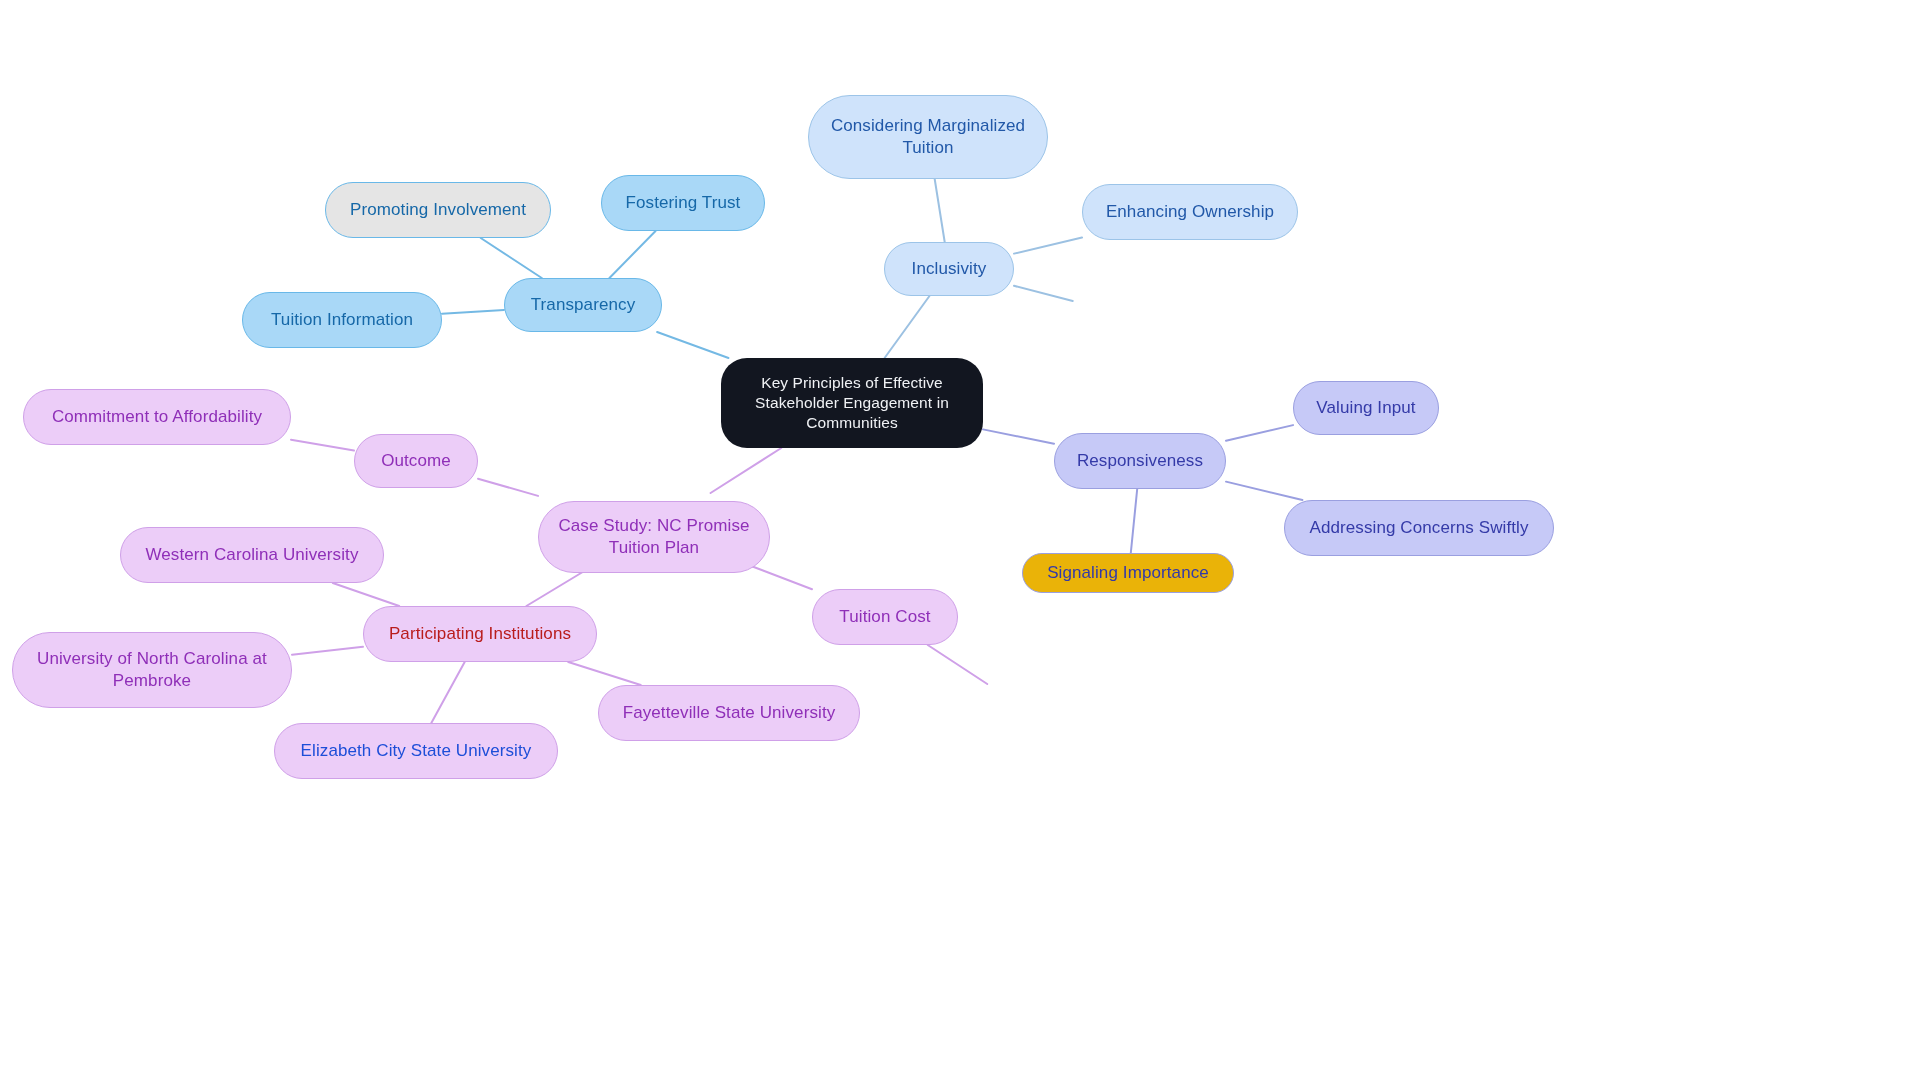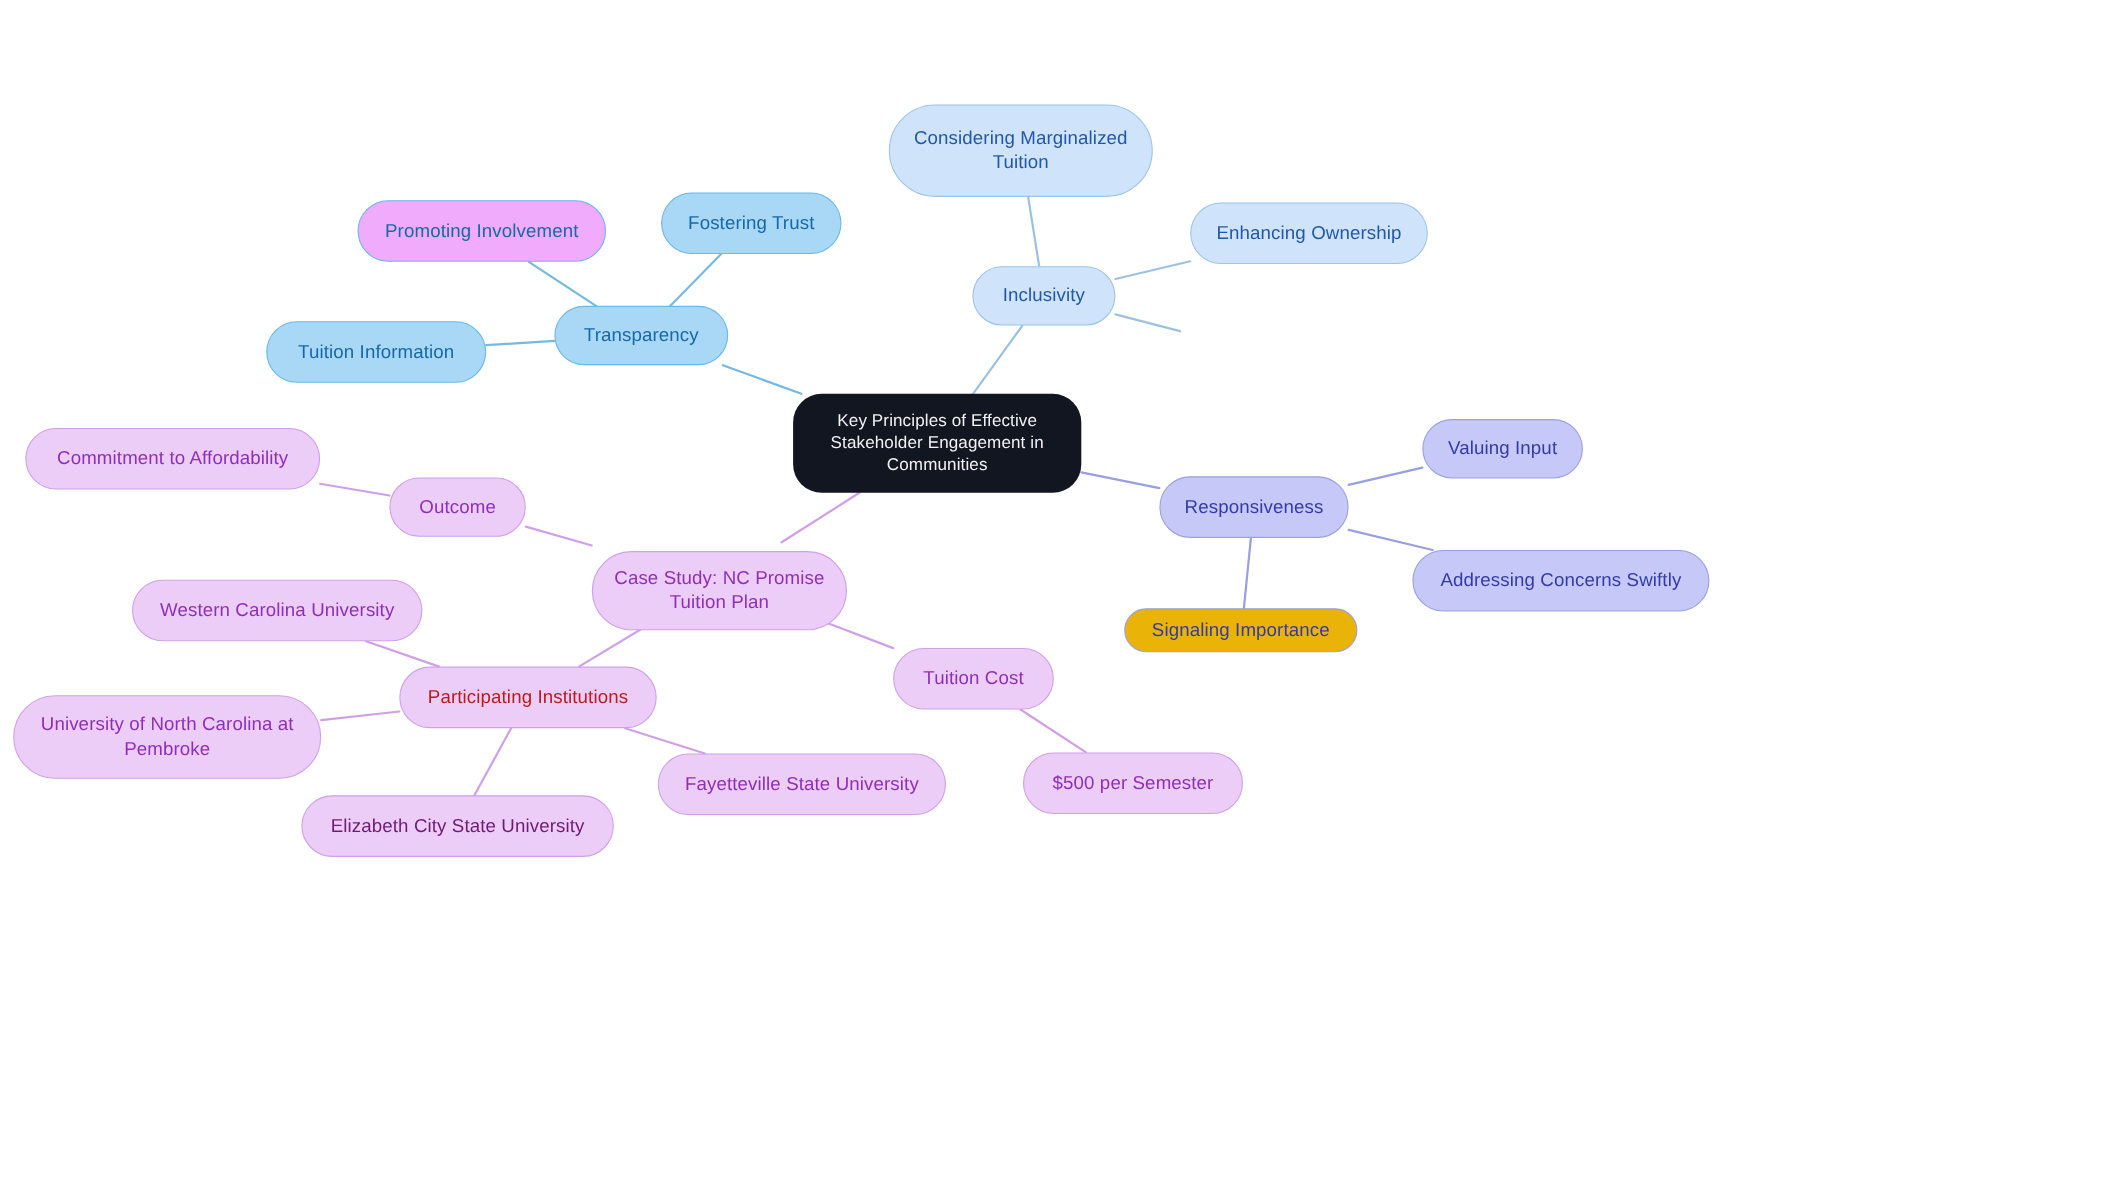--- a/index.html
+++ b/index.html
@@ -67,33 +67,32 @@
       <line x1="594.3428571428572" y1="565" x2="526.4" y2="606" stroke="#cfa0e8" stroke-width="2" stroke-linecap="round"></line>
       <line x1="399.1898734177215" y1="606" x2="332.8101265822785" y2="583" stroke="#cfa0e8" stroke-width="2" stroke-linecap="round"></line>
       <line x1="363" y1="646.8414634146342" x2="292" y2="654.6341463414634" stroke="#cfa0e8" stroke-width="2" stroke-linecap="round"></line>
       <line x1="464.6837606837607" y1="662" x2="431.3162393162393" y2="723" stroke="#cfa0e8" stroke-width="2" stroke-linecap="round"></line>
       <line x1="568.253164556962" y1="662" x2="640.746835443038" y2="685" stroke="#cfa0e8" stroke-width="2" stroke-linecap="round"></line>
       <line x1="748.5" y1="565" x2="812" y2="589.1904761904761" stroke="#cfa0e8" stroke-width="2" stroke-linecap="round"></line>
       <line x1="927.7368421052631" y1="645" x2="987.2631578947369" y2="684" stroke="#cfa0e8" stroke-width="2" stroke-linecap="round"></line>
     </svg>
 <div class="node root" style="left: 721px; top: 358px; width: 262px; height: 90px; background: rgb(18, 22, 32); border-color: rgb(18, 22, 32); color: rgb(240, 242, 245); font-size: 15.5px;"><span>Key Principles of Effective Stakeholder Engagement in Communities</span></div>
     <div class="node" style="left: 504px; top: 278px; width: 158px; height: 54px; background: rgb(169, 216, 247); border-color: rgb(105, 184, 232); color: rgb(22, 104, 168); font-size: 17px;"><span>Transparency</span></div>
-    <div class="node" style="left: 325px; top: 182px; width: 226px; height: 56px; background: #f0abfc; border-color: rgb(105, 184, 232); color: rgb(22, 104, 168); font-size: 17px;"><span>Promoting Involvement</span></div>
+    <div class="node" style="left: 325px; top: 182px; width: 226px; height: 56px; background: #e5e5e5; border-color: rgb(105, 184, 232); color: rgb(22, 104, 168); font-size: 17px;"><span>Promoting Involvement</span></div>
     <div class="node" style="left: 601px; top: 175px; width: 164px; height: 56px; background: rgb(169, 216, 247); border-color: rgb(105, 184, 232); color: rgb(22, 104, 168); font-size: 17px;"><span>Fostering Trust</span></div>
     <div class="node" style="left: 242px; top: 292px; width: 200px; height: 56px; background: rgb(169, 216, 247); border-color: rgb(105, 184, 232); color: rgb(22, 104, 168); font-size: 17px;"><span>Tuition Information</span></div>
     <div class="node" style="left: 884px; top: 242px; width: 130px; height: 54px; background: rgb(207, 227, 251); border-color: rgb(156, 196, 232); color: rgb(33, 88, 168); font-size: 17px;"><span>Inclusivity</span></div>
     <div class="node" style="left: 808px; top: 95px; width: 240px; height: 84px; background: rgb(207, 227, 251); border-color: rgb(156, 196, 232); color: rgb(33, 88, 168); font-size: 17px;"><span>Considering Marginalized Tuition</span></div>
     <div class="node" style="left: 1082px; top: 184px; width: 216px; height: 56px; background: rgb(207, 227, 251); border-color: rgb(156, 196, 232); color: rgb(33, 88, 168); font-size: 17px;"><span>Enhancing Ownership</span></div>
     <div class="node" style="left: 1054px; top: 433px; width: 172px; height: 56px; background: rgb(198, 201, 247); border-color: rgb(154, 159, 224); color: rgb(52, 58, 168); font-size: 17px;"><span>Responsiveness</span></div>
     <div class="node" style="left: 1293px; top: 381px; width: 146px; height: 54px; background: rgb(198, 201, 247); border-color: rgb(154, 159, 224); color: rgb(52, 58, 168); font-size: 17px;"><span>Valuing Input</span></div>
     <div class="node" style="left: 1284px; top: 500px; width: 270px; height: 56px; background: rgb(198, 201, 247); border-color: rgb(154, 159, 224); color: rgb(52, 58, 168); font-size: 17px;"><span>Addressing Concerns Swiftly</span></div>
     <div class="node" style="left: 1022px; top: 553px; width: 212px; height: 40px; background: #eab308; border-color: rgb(154, 159, 224); color: rgb(52, 58, 168); font-size: 17px;"><span>Signaling Importance</span></div>
     <div class="node" style="left: 538px; top: 501px; width: 232px; height: 72px; background: rgb(236, 205, 248); border-color: rgb(207, 160, 232); color: rgb(143, 47, 184); font-size: 17px;"><span>Case Study: NC Promise Tuition Plan</span></div>
     <div class="node" style="left: 354px; top: 434px; width: 124px; height: 54px; background: rgb(236, 205, 248); border-color: rgb(207, 160, 232); color: rgb(143, 47, 184); font-size: 17px;"><span>Outcome</span></div>
     <div class="node" style="left: 23px; top: 389px; width: 268px; height: 56px; background: rgb(236, 205, 248); border-color: rgb(207, 160, 232); color: rgb(143, 47, 184); font-size: 17px;"><span>Commitment to Affordability</span></div>
     <div class="node" style="left: 363px; top: 606px; width: 234px; height: 56px; background: rgb(236, 205, 248); border-color: rgb(207, 160, 232); color: #b91c1c; font-size: 17px;"><span>Participating Institutions</span></div>
     <div class="node" style="left: 120px; top: 527px; width: 264px; height: 56px; background: rgb(236, 205, 248); border-color: rgb(207, 160, 232); color: rgb(143, 47, 184); font-size: 17px;"><span>Western Carolina University</span></div>
     <div class="node" style="left: 12px; top: 632px; width: 280px; height: 76px; background: rgb(236, 205, 248); border-color: rgb(207, 160, 232); color: rgb(143, 47, 184); font-size: 17px;"><span>University of North Carolina at Pembroke</span></div>
-    <div class="node" style="left: 274px; top: 723px; width: 284px; height: 56px; background: rgb(236, 205, 248); border-color: rgb(207, 160, 232); color: #701a75; font-size: 17px;"><span>Elizabeth City State University</span></div>
+    <div class="node" style="left: 274px; top: 723px; width: 284px; height: 56px; background: rgb(236, 205, 248); border-color: rgb(207, 160, 232); color: #1d4ed8; font-size: 17px;"><span>Elizabeth City State University</span></div>
     <div class="node" style="left: 598px; top: 685px; width: 262px; height: 56px; background: rgb(236, 205, 248); border-color: rgb(207, 160, 232); color: rgb(143, 47, 184); font-size: 17px;"><span>Fayetteville State University</span></div>
     <div class="node" style="left: 812px; top: 589px; width: 146px; height: 56px; background: rgb(236, 205, 248); border-color: rgb(207, 160, 232); color: rgb(143, 47, 184); font-size: 17px;"><span>Tuition Cost</span></div>
-    <div class="node" style="left: 930px; top: 684px; width: 200px; height: 56px; background: rgb(236, 205, 248); border-color: rgb(207, 160, 232); color: rgb(143, 47, 184); font-size: 17px;"><span>$500 per Semester</span></div>
   </div>
 
 </body></html>

